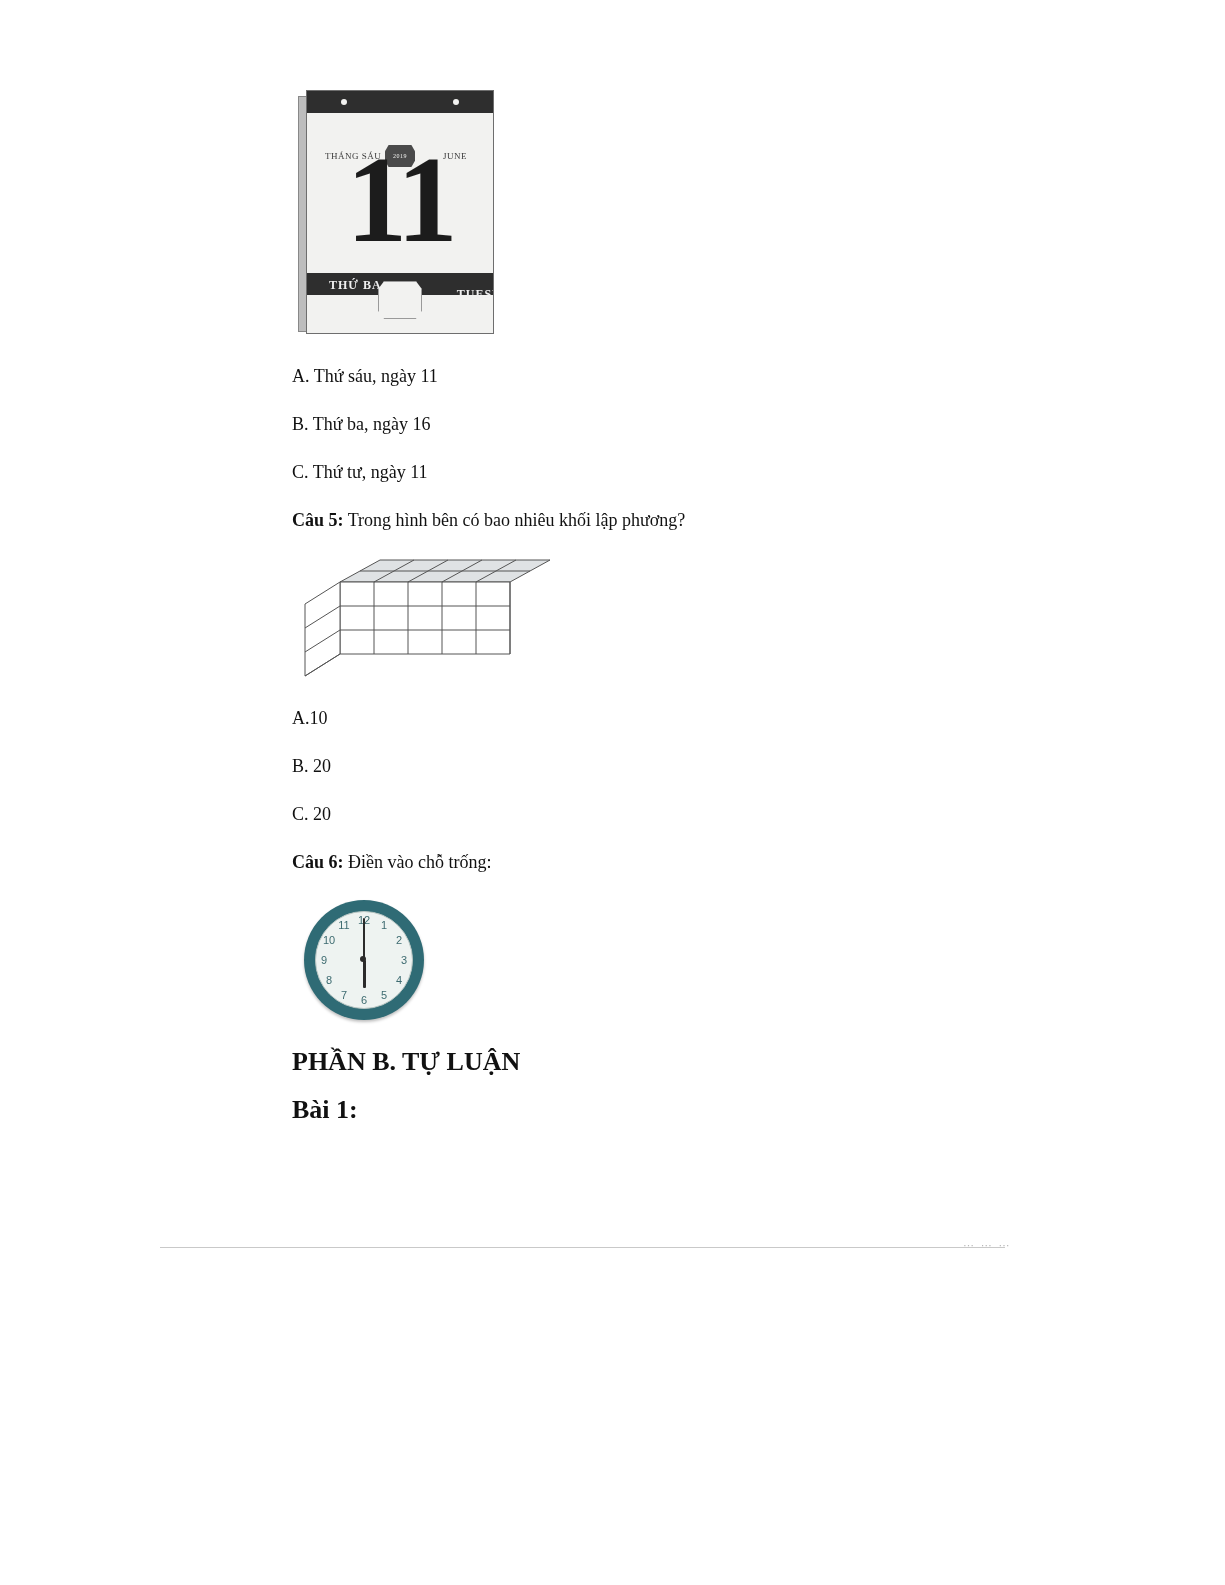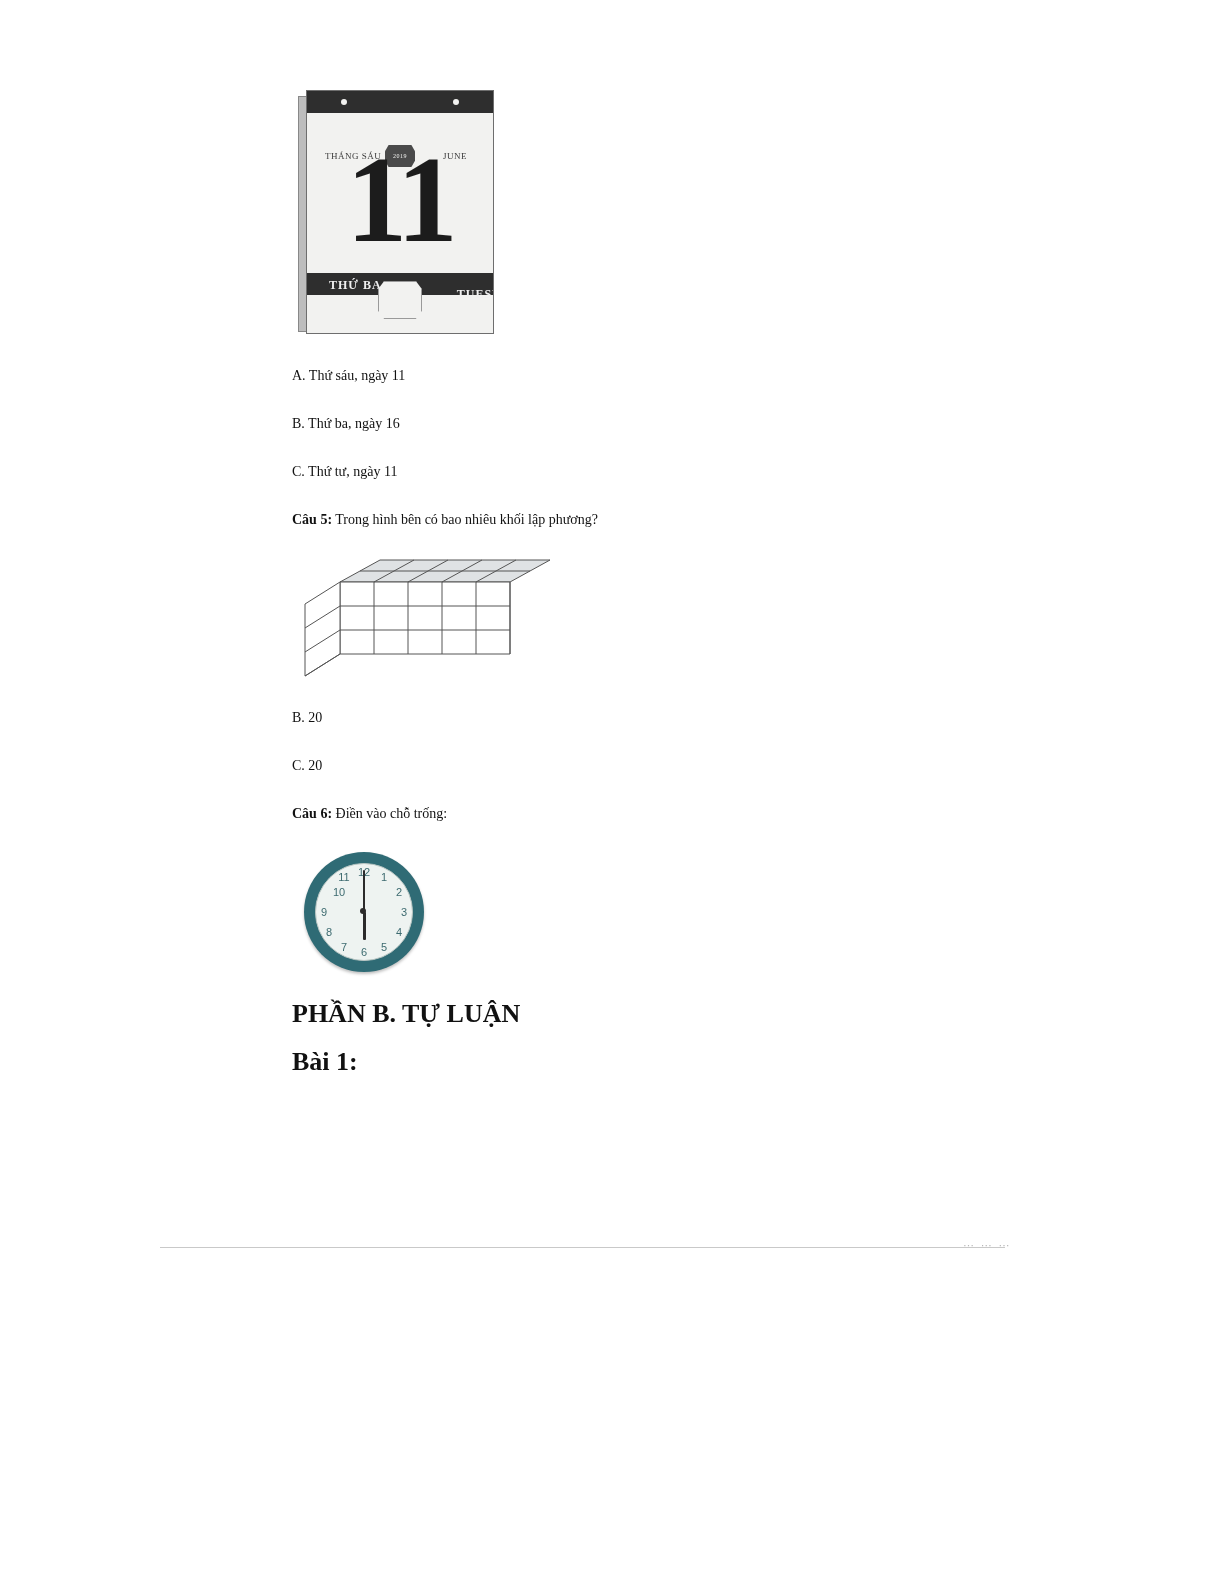--- a/index.html
+++ b/index.html
@@ -132,21 +132,21 @@
     left: 50%; top: 190px;
     transform: translateX(-50%);
     width: 42px; height: 36px;
     background: #f2f2f0;
     border: 1px solid #9a9a9a;
     clip-path: polygon(14% 0,86% 0,100% 22%,100% 78%,86% 100%,14% 100%,0 78%,0 22%);
   }
 
   
   .line {
-    font-size: 14px;
+    font-size: 18px;
     line-height: 24px;
     margin: 0 0 24px 0;
   }
   .line.q {
     font-weight: normal;
   }
   .q-label {
     font-weight: bold;
   }
   .bold-line {
@@ -299,39 +299,40 @@
         <line x1="106" y1="26" x2="146" y2="4" stroke="#555" stroke-width="1"></line>
         <line x1="140" y1="26" x2="180" y2="4" stroke="#555" stroke-width="1"></line>
         <line x1="174" y1="26" x2="214" y2="4" stroke="#555" stroke-width="1"></line>
 
         <line x1="208" y1="98" x2="208" y2="26" stroke="#555" stroke-width="1"></line>
 
         <line x1="3" y1="120" x2="38" y2="98" stroke="#555" stroke-width="1"></line>
       </svg>
     </div>
 
+    <p class="line">A.10</p>
     <p class="line">B. 20</p>
     <p class="line">C. 20</p>
 
     <p class="line q"><span class="q-label">Câu 6:</span><span> Điền vào chỗ trống:</span></p>
 
     <div class="clock-figure">
       <div class="clock-outer"></div>
       <div class="clock-inner"></div>
       <div class="clock-num" style="left:62px; top:23px;">12</div>
       <div class="clock-num" style="left:82px; top:28px;">1</div>
       <div class="clock-num" style="left:97px; top:43px;">2</div>
       <div class="clock-num" style="left:102px; top:63px;">3</div>
       <div class="clock-num" style="left:97px; top:83px;">4</div>
       <div class="clock-num" style="left:82px; top:98px;">5</div>
       <div class="clock-num" style="left:62px; top:103px;">6</div>
       <div class="clock-num" style="left:42px; top:98px;">7</div>
       <div class="clock-num" style="left:27px; top:83px;">8</div>
       <div class="clock-num" style="left:22px; top:63px;">9</div>
-      <div class="clock-num" style="left:25px; top:43px;padding-left:12px;">10</div>
+      <div class="clock-num" style="left:15px; top:43px;padding-left:12px;">10</div>
       <div class="clock-num" style="left:42px; top:28px;">11</div>
       <div class="hand hour" style="transform:rotate(180deg);"></div>
       <div class="hand minute" style="transform:rotate(0deg);"></div>
       <div class="clock-center"></div>
     </div>
 
 
     <p class="bold-line">PHẦN B. TỰ LUẬN</p>
     <p class="bold-line">Bài 1:</p>
 

